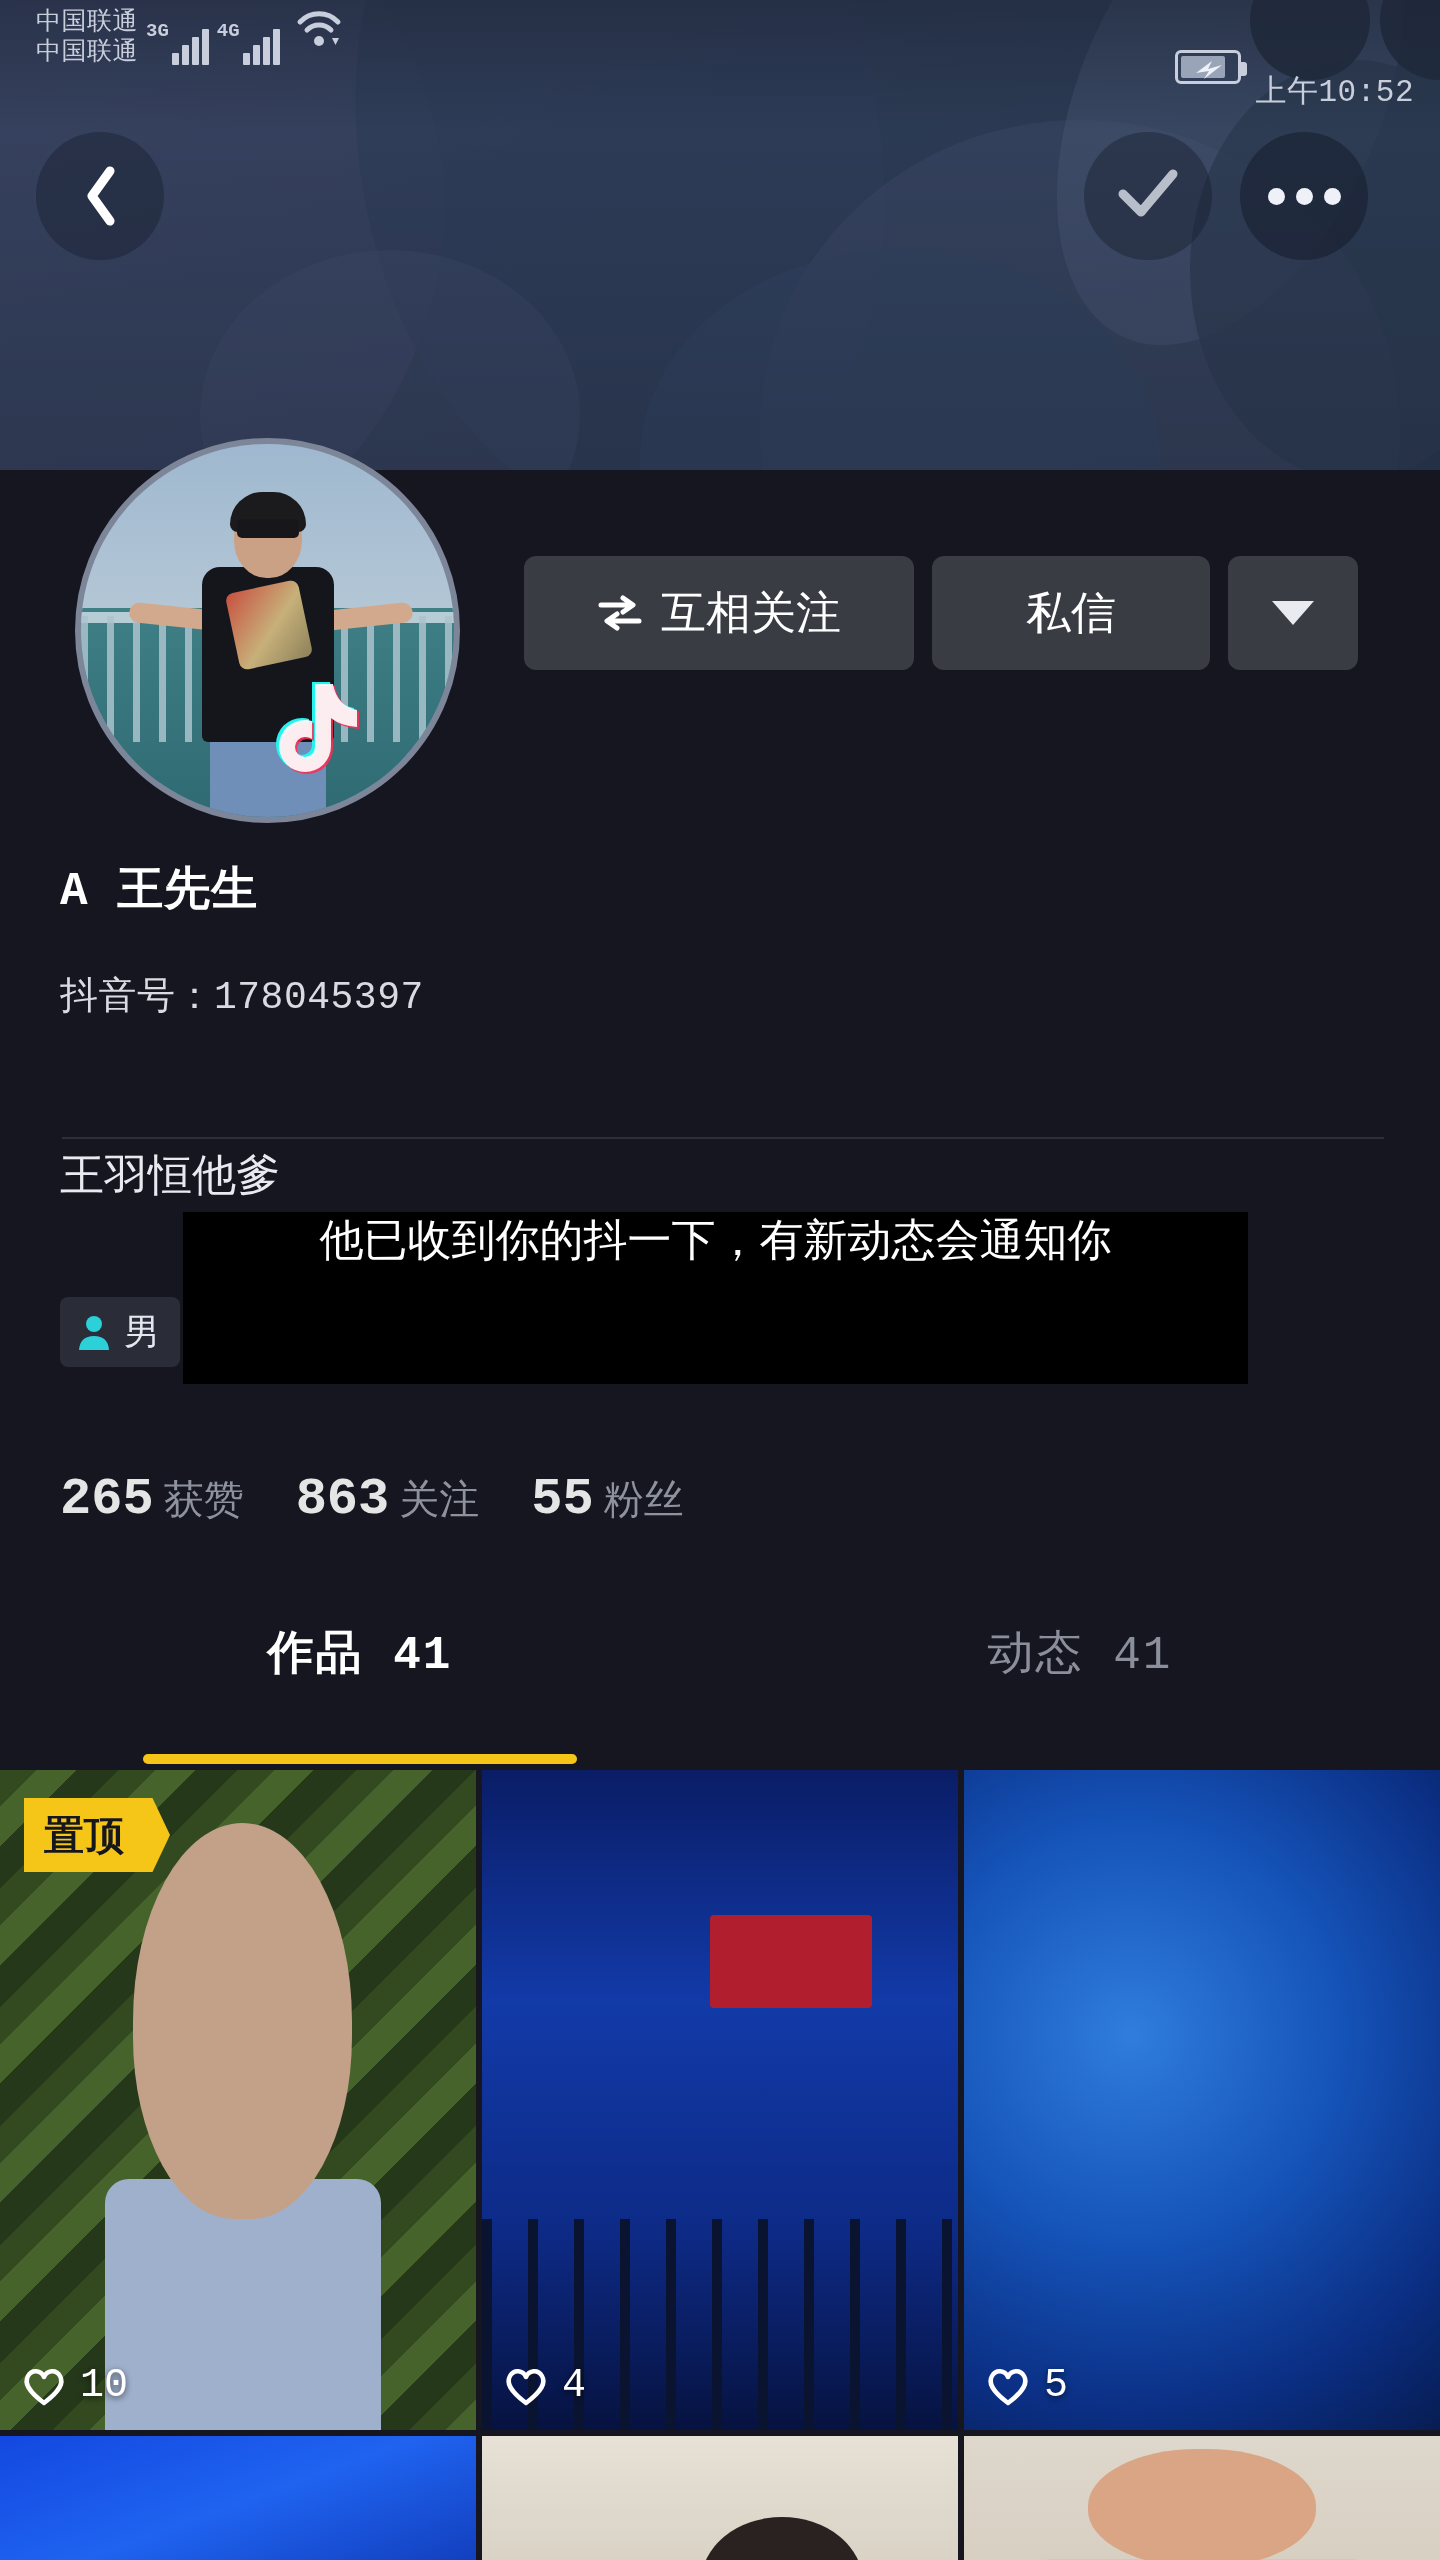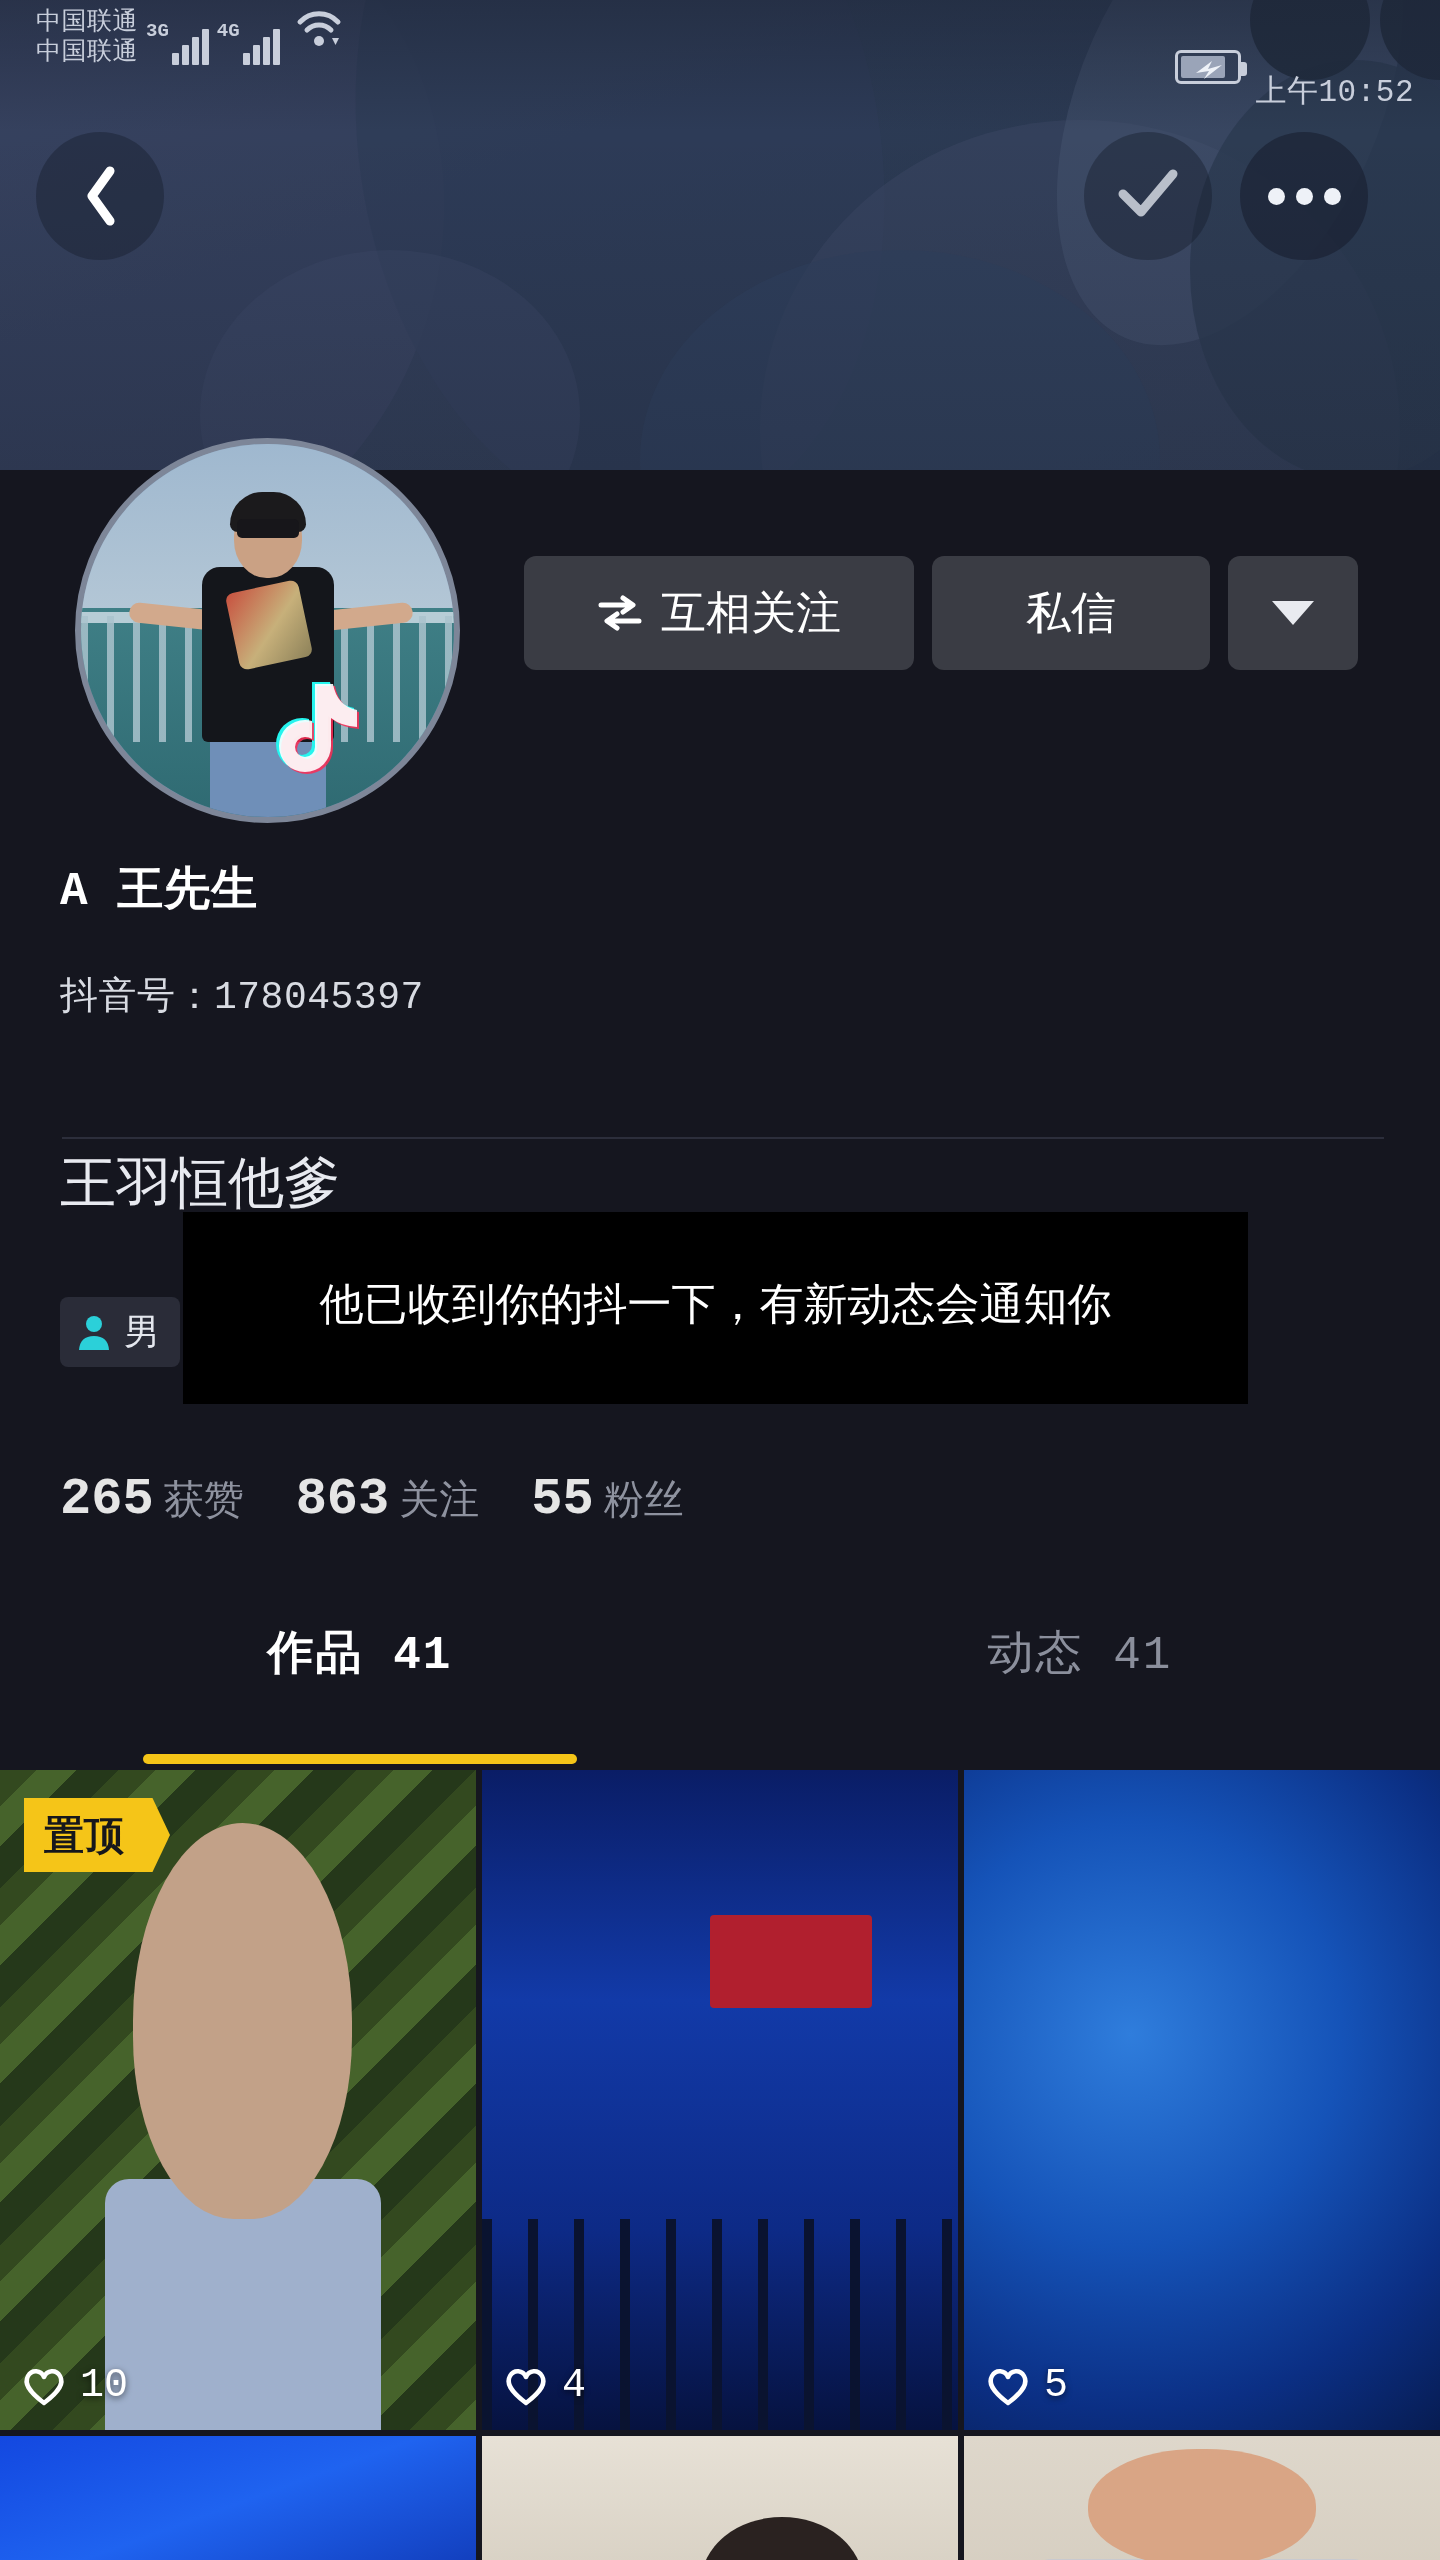--- a/index.html
+++ b/index.html
@@ -88,21 +88,21 @@
   .act-follow { width:390px; }
   .act-msg { width:278px; }
   .act-more { width:130px; padding:0; }
   .swap-icon { width:46px; height:38px; }
   .caret { width:0;height:0;border-left:21px solid transparent;border-right:21px solid transparent;border-top:24px solid #e9ebf0; }
 
   .name { position:absolute; left:60px; top:388px; font-size:46px; font-weight:bold; color:#ffffff; letter-spacing:1px; white-space:nowrap; }
   .douyin-id { position:absolute; left:60px; top:500px; font-size:38px; color:#d8dbe2; letter-spacing:.5px; white-space:nowrap; }
   .divider { position:absolute; left:62px; top:667px; width:1322px; height:2px; background:#2c2e3b; }
 
-  .bio { position:absolute; left:60px; top:676px; font-size:56px; color:#e8eaf0; white-space:nowrap; }
+  .bio { position:absolute; left:60px; top:676px; font-size:44px; color:#e8eaf0; white-space:nowrap; }
   .gender-badge { position:absolute; left:60px; top:827px; height:70px; padding:0 20px 0 14px; border-radius:8px;
                   background:#2a2c38; display:flex; align-items:center; gap:10px; }
   .gender-ic { width:40px; height:40px; }
   .gender-txt { font-size:36px; color:#e4e7ee; }
 
   .stats { position:absolute; left:60px; top:1000px; display:flex; align-items:baseline; gap:52px; }
   .stat { display:flex; align-items:baseline; gap:10px; }
   .stat .num { font-size:52px; font-weight:bold; color:#e5e5e5; }
   .stat .lbl { font-size:40px; color:#8e929f; }
 
@@ -134,22 +134,22 @@
   .th-aqua2 { position:absolute; inset:0; background: radial-gradient(circle at 35% 40%, #2f7ddc 0%, #1553b8 42%, #0b2f84 75%, #071c52 100%); }
   .th-aqua3 { position:absolute; inset:0; background: linear-gradient(160deg,#1348e0 0%, #1f63f0 40%, #0b2aa0 100%); }
   .th-room { position:absolute; inset:0; background:linear-gradient(180deg,#e7e1d6 0%, #d9d2c5 60%, #cfc7b8 100%); }
   .th-room::after { content:""; position:absolute; left:46%; top:38%; width:34%; height:62%; border-radius:50% 50% 0 0; background:#2a2220; }
   .th-room::before { content:""; position:absolute; left:4%; top:62%; width:38%; height:38%; background:#f1ece3; border-radius:10px; }
   .th-kid { position:absolute; inset:0; background:linear-gradient(180deg,#ded7cb 0%, #d2cabc 100%); }
   .th-kid::after { content:""; position:absolute; left:26%; top:6%; width:48%; height:56%; border-radius:48%; background:#d9a585; }
   .th-kid::before { content:""; position:absolute; left:14%; top:58%; width:72%; height:46%; background:#c8c9cf; border-radius:20px 20px 0 0; }
 
   
-  .toast { position:absolute; left:183px; top:1212px; width:1065px; height:192px; background:#000000;
-           display:flex; align-items:center; justify-content:center; z-index:60; padding:0 60px; }
+  .toast { position:absolute; left:183px; top:1212px; width:1065px; height:172px; background:#000000;
+           display:flex; justify-content:center; z-index:60; padding:0 60px; }
   .toast-text { color:#ffffff; font-size:44px; line-height:1.45; text-align:center; }
 </style>
 </head>
 <body>
 
 <div class="screen">
 
   <div class="banner">
     <div class="blob b1"></div>
       <div class="blob b2"></div>

